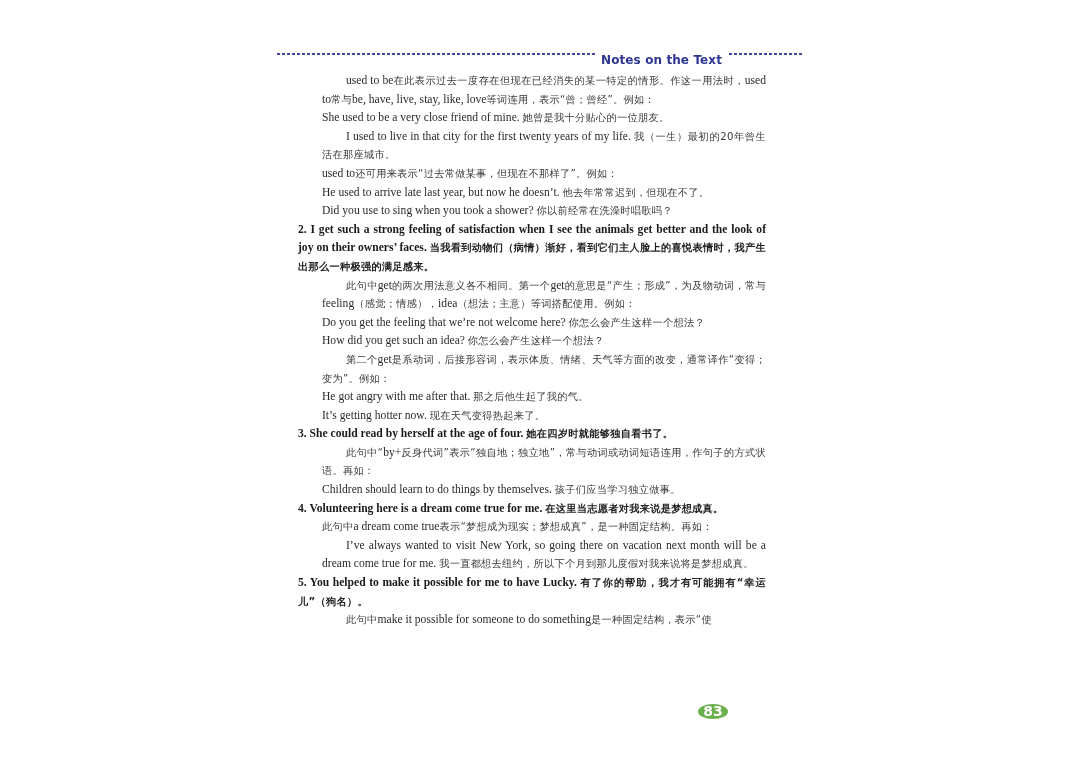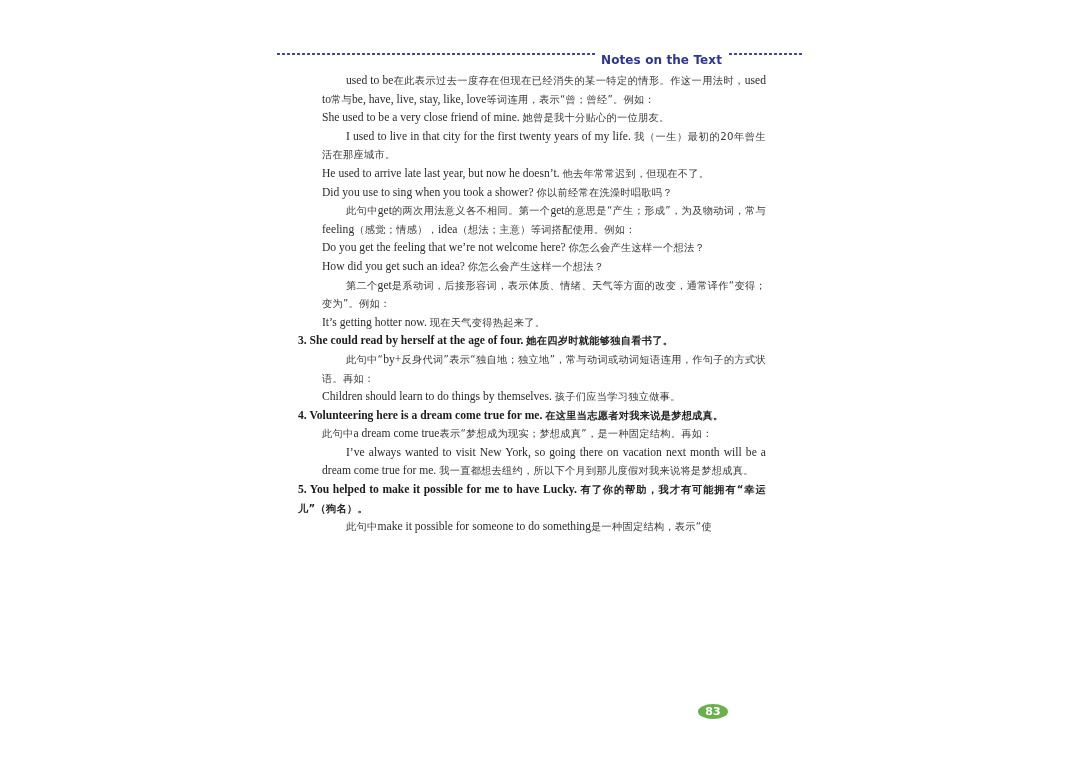--- a/index.html
+++ b/index.html
@@ -31,43 +31,46 @@
   p { margin: 0; text-align: justify; }
   .indent { text-indent: 24px; margin-left: 24px; }
   .hang { padding-left: 24px; }
   .heading { font-weight: bold; color: #1a1a1a; }
   .en { font-family: "Liberation Serif", serif; }
   .cn { font-family: "DejaVu Sans", sans-serif; font-size: 10.2px; color: #3a3a3a; letter-spacing: 0.3px; }
   .heading .cn { font-weight: bold; color: #222; }
   .pagenum {
     position: absolute; left: 422px; top: 660px; width: 30px; height: 15px; border-radius: 50%;
     background: #6ab04c; color: #ffffff; font-family: "DejaVu Sans", sans-serif; font-weight: bold;
-    font-size: 11px; line-height: 15px; text-align: center;
+    font-size: 14px; line-height: 15px; text-align: center;
   }
 </style>
 </head>
 <body>
 
 <div class="page">
   <div class="header">
     <div class="dots"></div>
     <div class="header-title">Notes on the Text</div>
     <div class="dots right"></div>
   </div>
 
   <div class="body" id="body">
       <p class="indent"><span class="en">used to be</span><span class="cn">在此表示过去一度存在但现在已经消失的某一特定的情形。作这一用法时，</span><span class="en">used to</span><span class="cn">常与</span><span class="en">be, have, live, stay, like, love</span><span class="cn">等词连用，表示“曾；曾经”。例如：</span></p>
       <p class="hang"><span class="en">She used to be a very close friend of mine. </span><span class="cn">她曾是我十分贴心的一位朋友。</span></p>
       <p class="indent"><span class="en">I used to live in that city for the first twenty years of my life. </span><span class="cn">我（一生）最初的20年曾生活在那座城市。</span></p>
+      <p class="hang"><span class="en">used to</span><span class="cn">还可用来表示“过去常做某事，但现在不那样了”。例如：</span></p>
       <p class="hang"><span class="en">He used to arrive late last year, but now he doesn’t. </span><span class="cn">他去年常常迟到，但现在不了。</span></p>
       <p class="hang"><span class="en">Did you use to sing when you took a shower? </span><span class="cn">你以前经常在洗澡时唱歌吗？</span></p>
+      <p class="heading"><span class="en">2.  I get such a strong feeling of satisfaction when I see the animals get better and the look of joy on their owners’ faces. </span><span class="cn">当我看到动物们（病情）渐好，看到它们主人脸上的喜悦表情时，我产生出那么一种极强的满足感来。</span></p>
       <p class="indent"><span class="cn">此句中</span><span class="en">get</span><span class="cn">的两次用法意义各不相同。第一个</span><span class="en">get</span><span class="cn">的意思是“产生；形成”，为及物动词，常与</span><span class="en">feeling</span><span class="cn">（感觉；情感），</span><span class="en">idea</span><span class="cn">（想法；主意）等词搭配使用。例如：</span></p>
       <p class="hang"><span class="en">Do you get the feeling that we’re not welcome here? </span><span class="cn">你怎么会产生这样一个想法？</span></p>
       <p class="hang"><span class="en">How did you get such an idea? </span><span class="cn">你怎么会产生这样一个想法？</span></p>
       <p class="indent"><span class="cn">第二个</span><span class="en">get</span><span class="cn">是系动词，后接形容词，表示体质、情绪、天气等方面的改变，通常译作“变得；变为”。例如：</span></p>
+      <p class="hang"><span class="en">He got angry with me after that. </span><span class="cn">那之后他生起了我的气。</span></p>
       <p class="hang"><span class="en">It’s getting hotter now. </span><span class="cn">现在天气变得热起来了。</span></p>
       <p class="heading"><span class="en">3.  She could read by herself at the age of four. </span><span class="cn">她在四岁时就能够独自看书了。</span></p>
       <p class="indent"><span class="cn">此句中“</span><span class="en">by+</span><span class="cn">反身代词”表示“独自地；独立地”，常与动词或动词短语连用，作句子的方式状语。再如：</span></p>
       <p class="hang"><span class="en">Children should learn to do things by themselves. </span><span class="cn">孩子们应当学习独立做事。</span></p>
       <p class="heading"><span class="en">4.  Volunteering here is a dream come true for me. </span><span class="cn">在这里当志愿者对我来说是梦想成真。</span></p>
       <p class="hang"><span class="cn">此句中</span><span class="en">a dream come true</span><span class="cn">表示“梦想成为现实；梦想成真”，是一种固定结构。再如：</span></p>
       <p class="indent"><span class="en">I’ve always wanted to visit New York, so going there on vacation next month will be a dream come true for me. </span><span class="cn">我一直都想去纽约，所以下个月到那儿度假对我来说将是梦想成真。</span></p>
       <p class="heading"><span class="en">5.  You helped to make it possible for me to have Lucky. </span><span class="cn">有了你的帮助，我才有可能拥有“幸运儿”（狗名）。</span></p>
       <p class="indent"><span class="cn">此句中</span><span class="en">make it possible for someone to do something</span><span class="cn">是一种固定结构，表示“使</span></p>
     </div>

